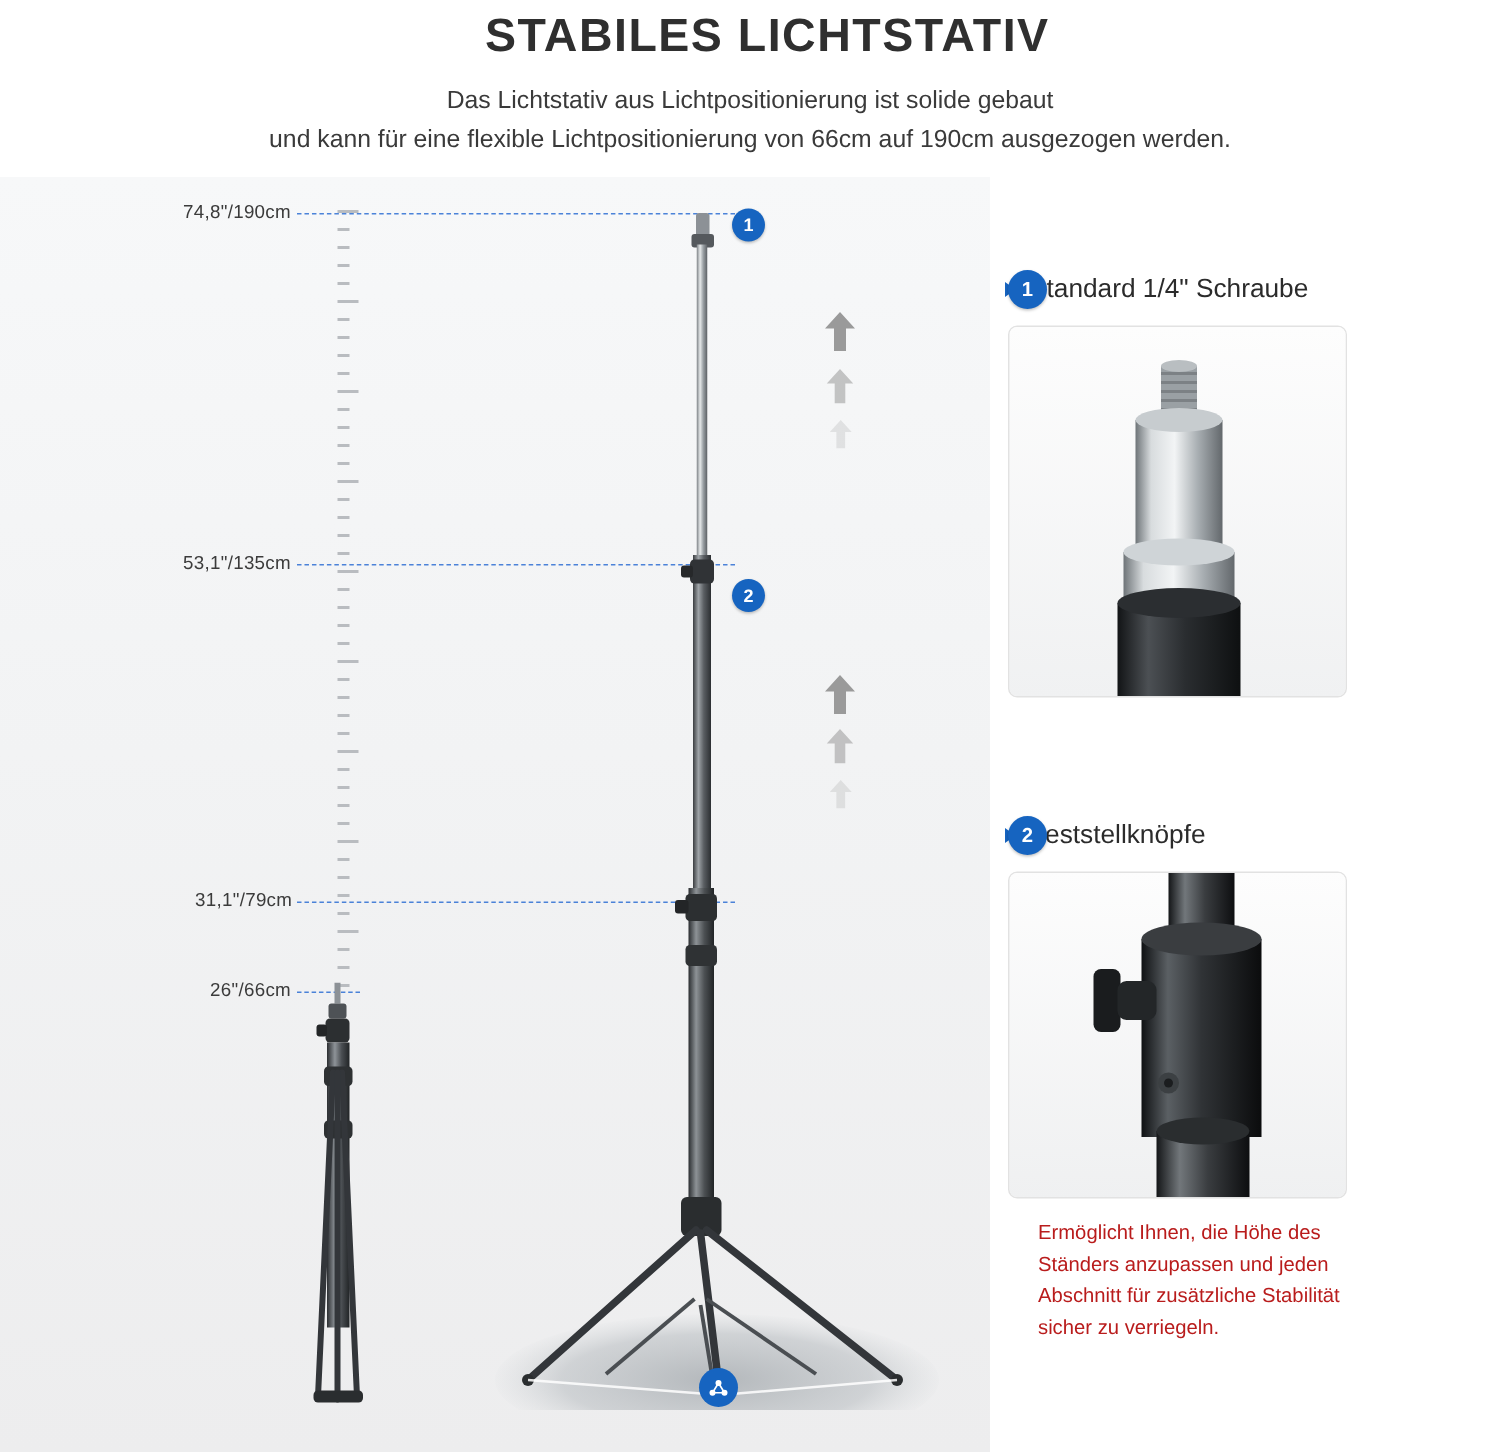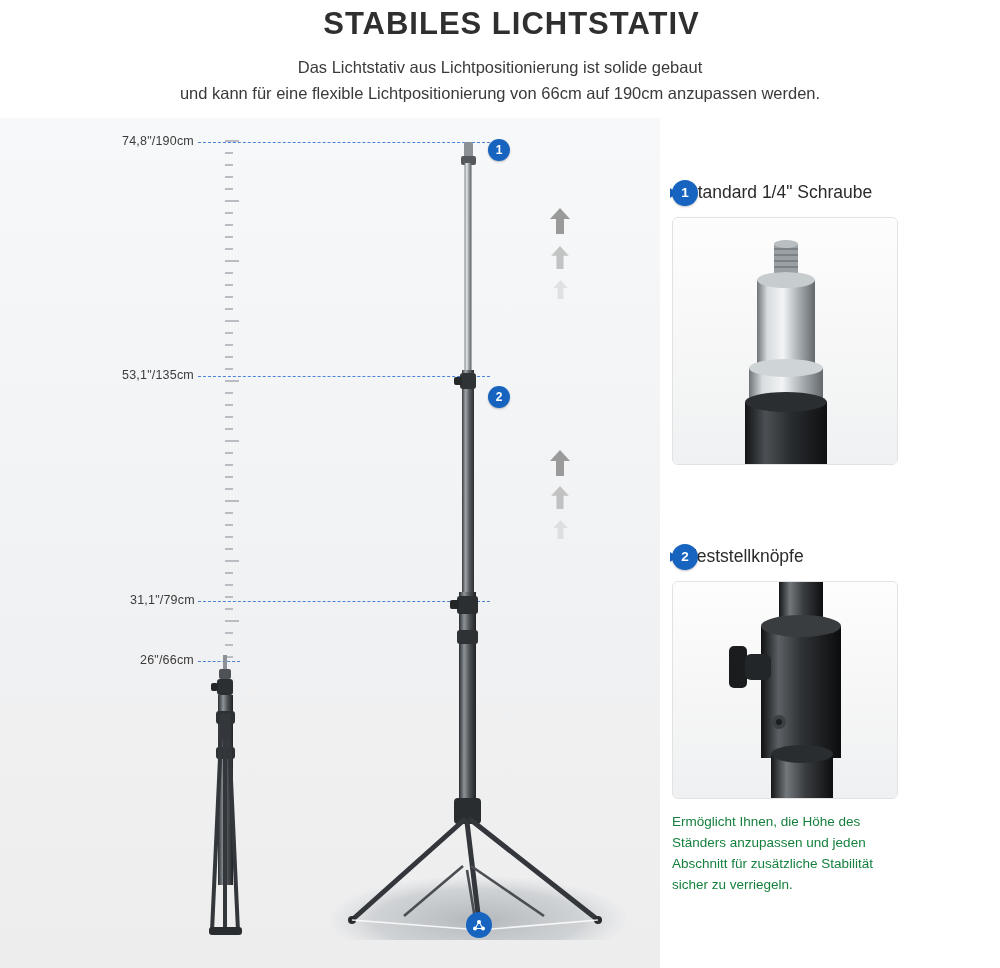--- a/index.html
+++ b/index.html
@@ -76,35 +76,35 @@
   .panel-head .tri {
     width:0;height:0;border-left:7px solid #1664c0;
     border-top:5px solid transparent;border-bottom:5px solid transparent;
     margin-left:-2px;
   }
   .panel-title { font-size:17.5px; color:#2b2b2b; font-weight:normal; }
   .photo {
     border:1px solid #e2e2e2; border-radius:6px; background:#fafafa;
     overflow:hidden; position:relative;
   }
-  .caption { font-size:13.5px; line-height:21px; color:#15803d; margin-top:12px; width:240px;}
+  .caption { font-size:13.5px; line-height:21px; color:#b91c1c; margin-top:12px; width:240px;margin-left:20px;}
 </style>
 </head>
 <body>
 
 <div id="stage">
 
   <div class="diagram-bg"></div>
   <div class="right-bg"></div>
 
   <div class="header">
     <div class="title">STABILES LICHTSTATIV</div>
     <div class="subtitle">
       <div>Das Lichtstativ aus Lichtpositionierung ist solide gebaut</div>
-      <div>und kann für eine flexible Lichtpositionierung von 66cm auf 190cm anzupassen werden.</div>
+      <div>und kann für eine flexible Lichtpositionierung von 66cm auf 190cm ausgezogen werden.</div>
     </div>
   </div>
 
   <div class="ruler" id="ruler">
       <div class="tick long" style="top: 0px;"></div>
       <div class="tick short" style="top: 12px;"></div>
       <div class="tick short" style="top: 24px;"></div>
       <div class="tick short" style="top: 36px;"></div>
       <div class="tick short" style="top: 48px;"></div>
       <div class="tick long" style="top: 60px;"></div>

